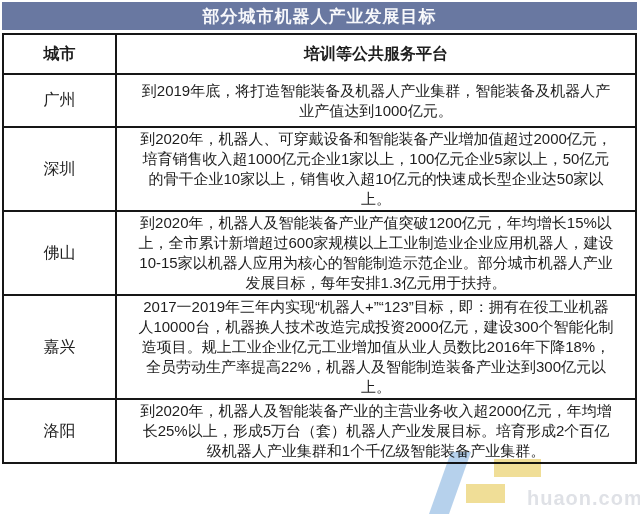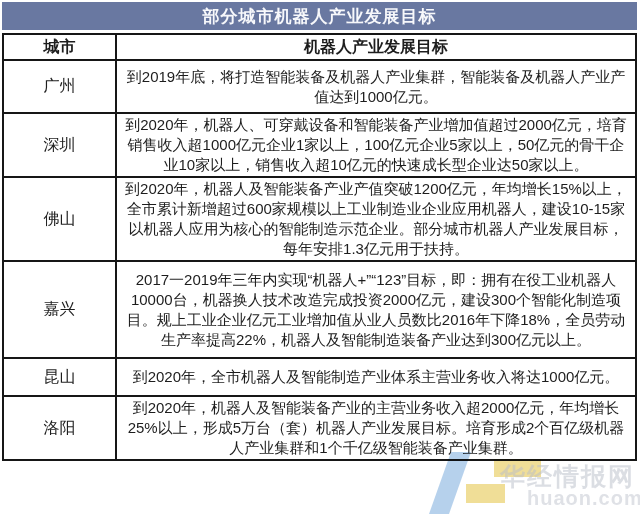--- a/index.html
+++ b/index.html
@@ -41,33 +41,33 @@
   }
   .goal-table col.col-city { width: 113px; }
   .goal-table th, .goal-table td {
     border: 2px solid var(--border);
     vertical-align: middle;
   }
   .goal-table th {
     font-size: 16px;
     font-weight: bold;
     text-align: center;
-    height: 26px;
+    height: 40px;
     padding: 1px 16px;
   }
   .goal-table td.city {
     text-align: center;
     font-size: 16px;
     padding: 2px 2px;
   }
   .goal-table td.goal {
     text-align: center;
     font-size: 15px;
     line-height: 20px;
-    padding: 1px 5px;
+    padding: 1px 19px;
   }
   tr.r1 td { height: 53px; }
   tr.r2 td { height: 62px; }
   tr.r3 td { height: 83px; }
   tr.r4 td { height: 97px; }
   tr.r5 td { height: 38px; }
   tr.r6 td { height: 56px; }
   tr.r7 td { height: 60px; }
 
   
@@ -99,52 +99,47 @@
   </div>
 
   <table class="goal-table">
     <colgroup>
         <col class="col-city">
         <col class="col-goal">
       </colgroup>
     <thead>
       <tr>
         <th>城市</th>
-        <th>机器人产业发展目标</th>
+        <th>培训等公共服务平台</th>
       </tr>
     </thead>
     <tbody>
       <tr class="r1">
         <td class="city">广州</td>
         <td class="goal">到2019年底，将打造智能装备及机器人产业集群，智能装备及机器人产业产值达到1000亿元。</td>
       </tr>
       <tr class="r2">
         <td class="city">深圳</td>
         <td class="goal">到2020年，机器人、可穿戴设备和智能装备产业增加值超过2000亿元，培育销售收入超1000亿元企业1家以上，100亿元企业5家以上，50亿元的骨干企业10家以上，销售收入超10亿元的快速成长型企业达50家以上。</td>
       </tr>
       <tr class="r3">
         <td class="city">佛山</td>
         <td class="goal">到2020年，机器人及智能装备产业产值突破1200亿元，年均增长15%以上，全市累计新增超过600家规模以上工业制造业企业应用机器人，建设10-15家以机器人应用为核心的智能制造示范企业。部分城市机器人产业发展目标，每年安排1.3亿元用于扶持。</td>
       </tr>
       <tr class="r4">
         <td class="city">嘉兴</td>
         <td class="goal">2017一2019年三年内实现“机器人+”“123”目标，即：拥有在役工业机器人10000台，机器换人技术改造完成投资2000亿元，建设300个智能化制造项目。规上工业企业亿元工业增加值从业人员数比2016年下降18%，全员劳动生产率提高22%，机器人及智能制造装备产业达到300亿元以上。</td>
       </tr>
-      <tr class="r5">
-        <td class="city">昆山</td>
-        <td class="goal">到2020年，全市机器人及智能制造产业体系主营业务收入将达1000亿元。</td>
-      </tr>
       <tr class="r7">
         <td class="city">洛阳</td>
         <td class="goal">到2020年，机器人及智能装备产业的主营业务收入超2000亿元，年均增长25%以上，形成5万台（套）机器人产业发展目标。培育形成2个百亿级机器人产业集群和1个千亿级智能装备产业集群。</td>
       </tr>
     </tbody>
   </table>
 
   <svg class="wm wm-swoosh" width="48" height="62" viewBox="0 0 48 62">
     <polygon points="22,0 42,0 20,62 0,62" fill="#a9c9e9" opacity="0.85"></polygon>
   </svg>
   <div class="wm wm-hl wm-hl-1"></div>
   <div class="wm wm-hl wm-hl-2"></div>
-  <div class="wm wm-name">华经情报网</div>
   <div class="wm wm-url">huaon.com</div>
 
 </div>
 
 </body></html>

